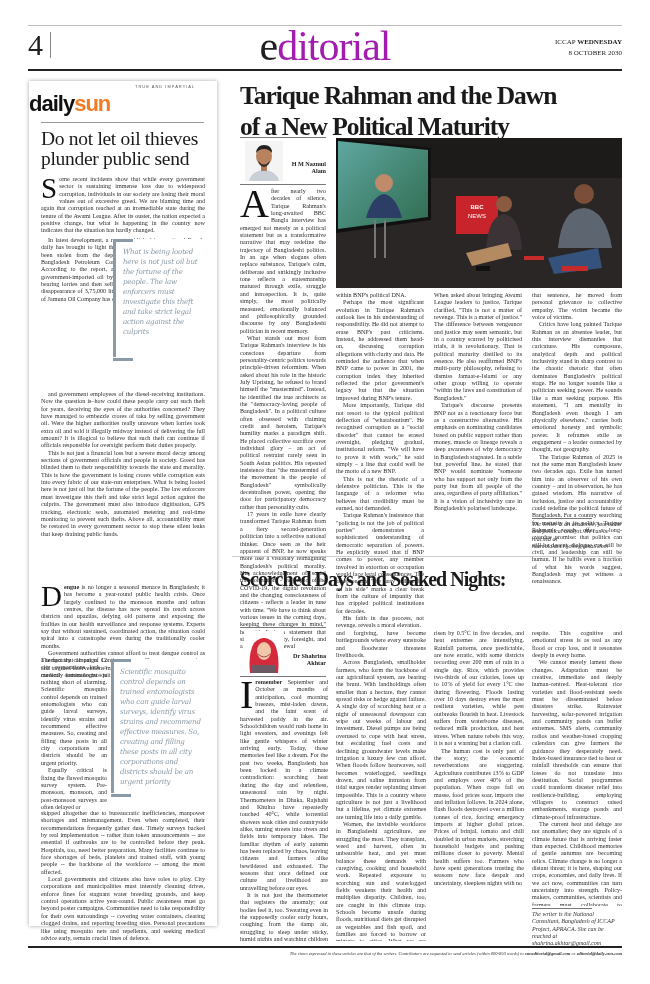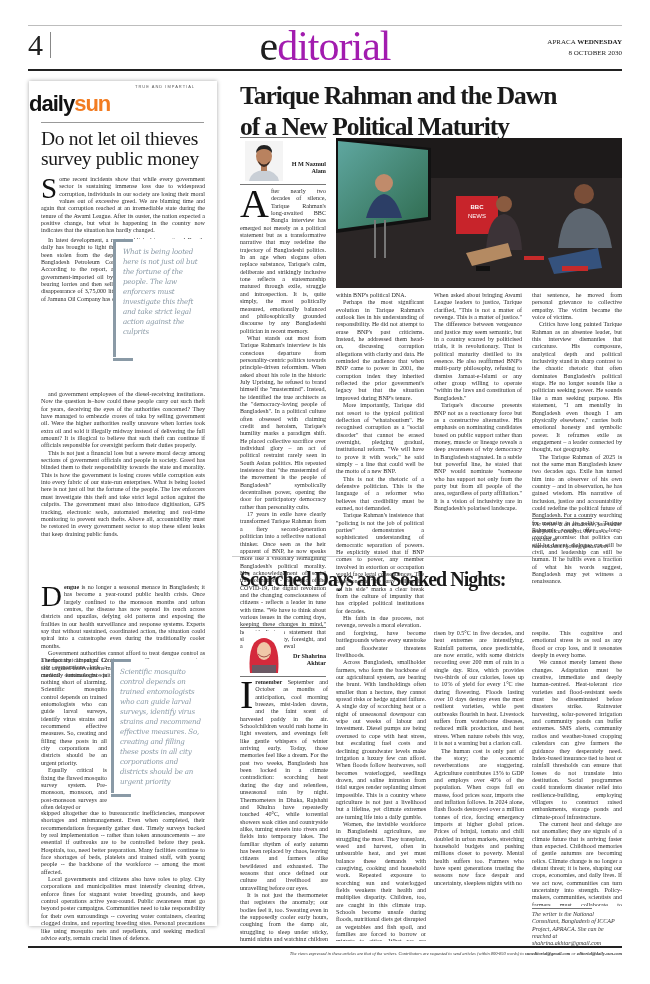--- a/index.html
+++ b/index.html
@@ -42,31 +42,31 @@
 .col{position:absolute}
 </style>
 </head>
 <body>
 
 <div class="abs topline"></div>
 <div class="abs pagenum">4</div>
 <div class="abs pagebar"></div>
 <div class="abs section"><span class="e">e</span><span class="rest">ditorial</span></div>
 <div class="abs dateline">
-  <div><span>APRACA</span> <b>WEDNESDAY</b></div>
+  <div><span>ICCAP</span> <b>WEDNESDAY</b></div>
   <div>8 OCTOBER 2030</div>
 </div>
 <div class="abs headrule"></div>
 
 <div class="abs leftbox">
   <div class="abs tagline">TRUE AND IMPARTIAL</div>
   <div class="abs logo"><span class="daily">daily</span><span class="sun">sun</span></div>
   <div class="abs logorule"></div>
 
-  <div class="abs lhead" style="left:12px;top:48px;width:170px">Do not let oil thieves survey public money</div>
+  <div class="abs lhead" style="left:12px;top:48px;width:170px">Do not let oil thieves plunder public send</div>
 
   <div class="abs body" style="left:12px;top:95px;width:164px">
     <p class="first"><span class="drop">S</span><span>ome recent incidents show that while every government sector is sustaining immense loss due to widespread corruption, individuals in our society are losing their moral values out of excessive greed. We are blaming time and again that corruption reached at an irremediable state during the tenure of the Awami League. After its ouster, the nation expected a positive change, but what is happening in the country now indicates that the situation has hardly changed.</span></p>
   </div>
   <div class="abs body" style="left:12px;top:156px;width:164px">
     <p><span>In latest development, a report published in a national Bangla daily has brought to light that millions of litres of fuel oil have been stolen from the depots of fuel companies under the Bangladesh Petroleum Corporation (BPC) year after year. According to the report, a circle of dishonest people steals government-imported oil by installing special chambers in oil-bearing lorries and then sell it in the black market. The sudden disappearance of 3,75,000 litres of diesel from the Fatullah depot of Jamuna Oil Company has created a fresh stir.</span></p>
   </div>
 
   <div class="abs body" style="left:12px;top:310px;width:164px">
     <p><span>and government employees of the diesel-receiving institutions. Now the question is–how could these people carry out such theft for years, deceiving the eyes of the authorities concerned? They have managed to embezzle crores of taka by selling government oil. Were the higher authorities really unaware when lorries took extra oil and sold it illegally midway instead of delivering the full amount? It is illogical to believe that such theft can continue if officials responsible for oversight perform their duties properly.</span></p>

